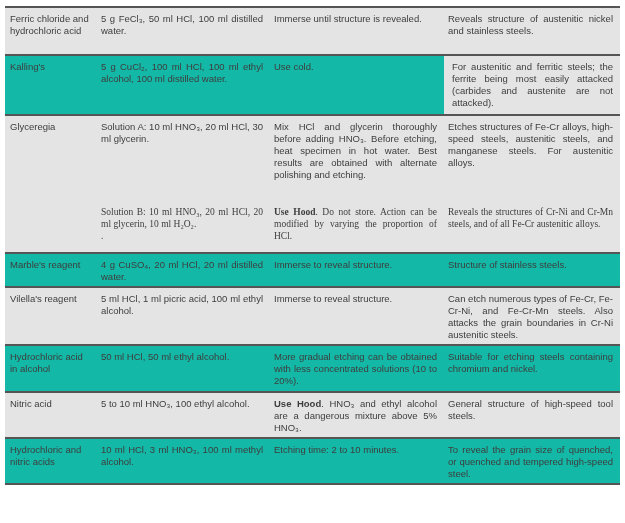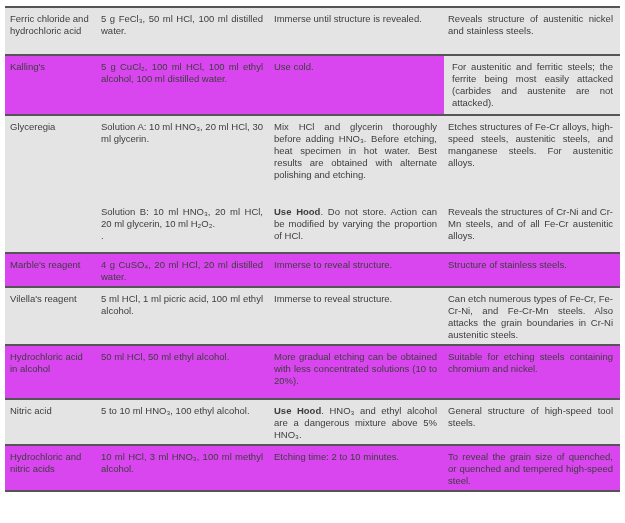--- a/index.html
+++ b/index.html
@@ -27,38 +27,38 @@
   col.c2 { width: 173px; }
   col.c3 { width: 174px; }
   col.c4 { width: 176px; }
 
   td {
     vertical-align: top;
     font-size: 9.5px;
     line-height: 12px;
     color: #3d3d3d;
     padding: 5px 7px 3px 4px;
-    background: #d946ef;
+    background: #14b8a6;
   }
   td.name { text-align: left; padding-left: 5px; }
   td.just { text-align: justify; }
   tr.gray td { background: #e4e4e4; }
   td.cell-gray { background: #e4e4e4 !important; padding-left: 8px; }
   tr.bt td { border-top: 2px solid #555555; }
 
   .bold { font-weight: bold; }
   .note-dot { margin-top: 0; }
 
   tr.h48 { height: 48px; }
   tr.h60 { height: 60px; }
   tr.h86 { height: 86px; }
-  tr.h52 { height: 52px; }
+  tr.h52 { height: 52px; font-family: Liberation Serif, serif; }
   tr.h41 { height: 29px; }
   tr.h70 { height: 54px; }
-  tr.h47 { height: 54px; }
+  tr.h47 { height: 47px; }
   tr.h45 { height: 45px; }
   tr.h36 { height: 36px; }
 </style>
 </head>
 <body>
 
 <div class="page">
   <table class="etch">
     <colgroup>
       <col class="c1">

